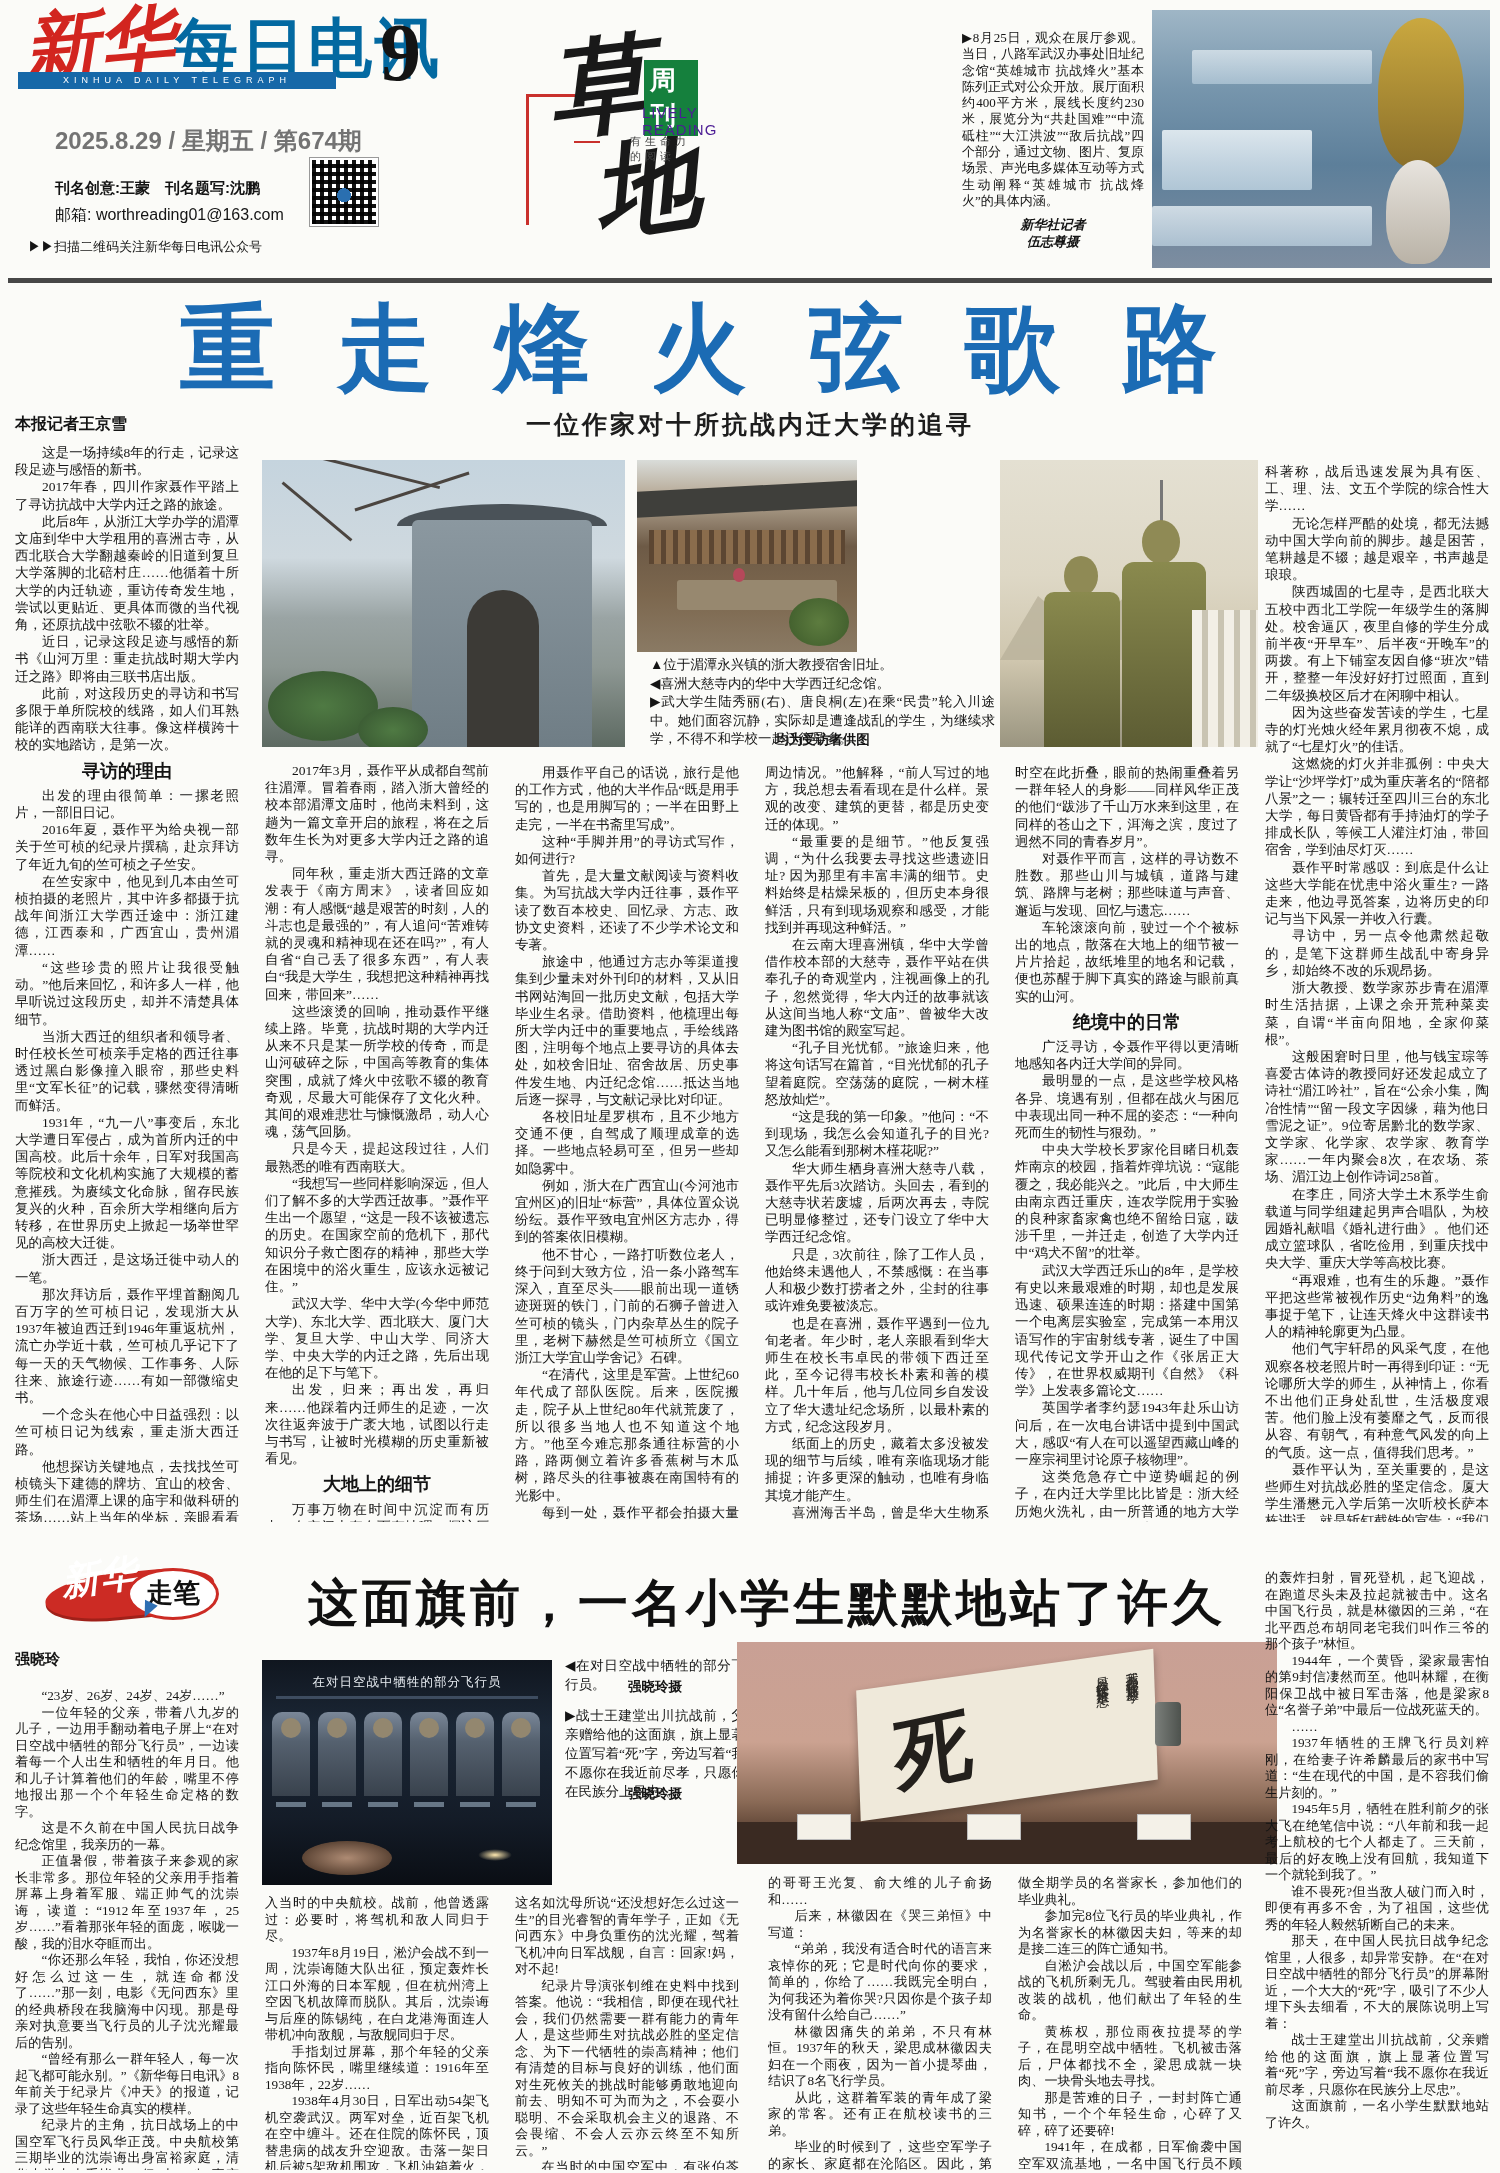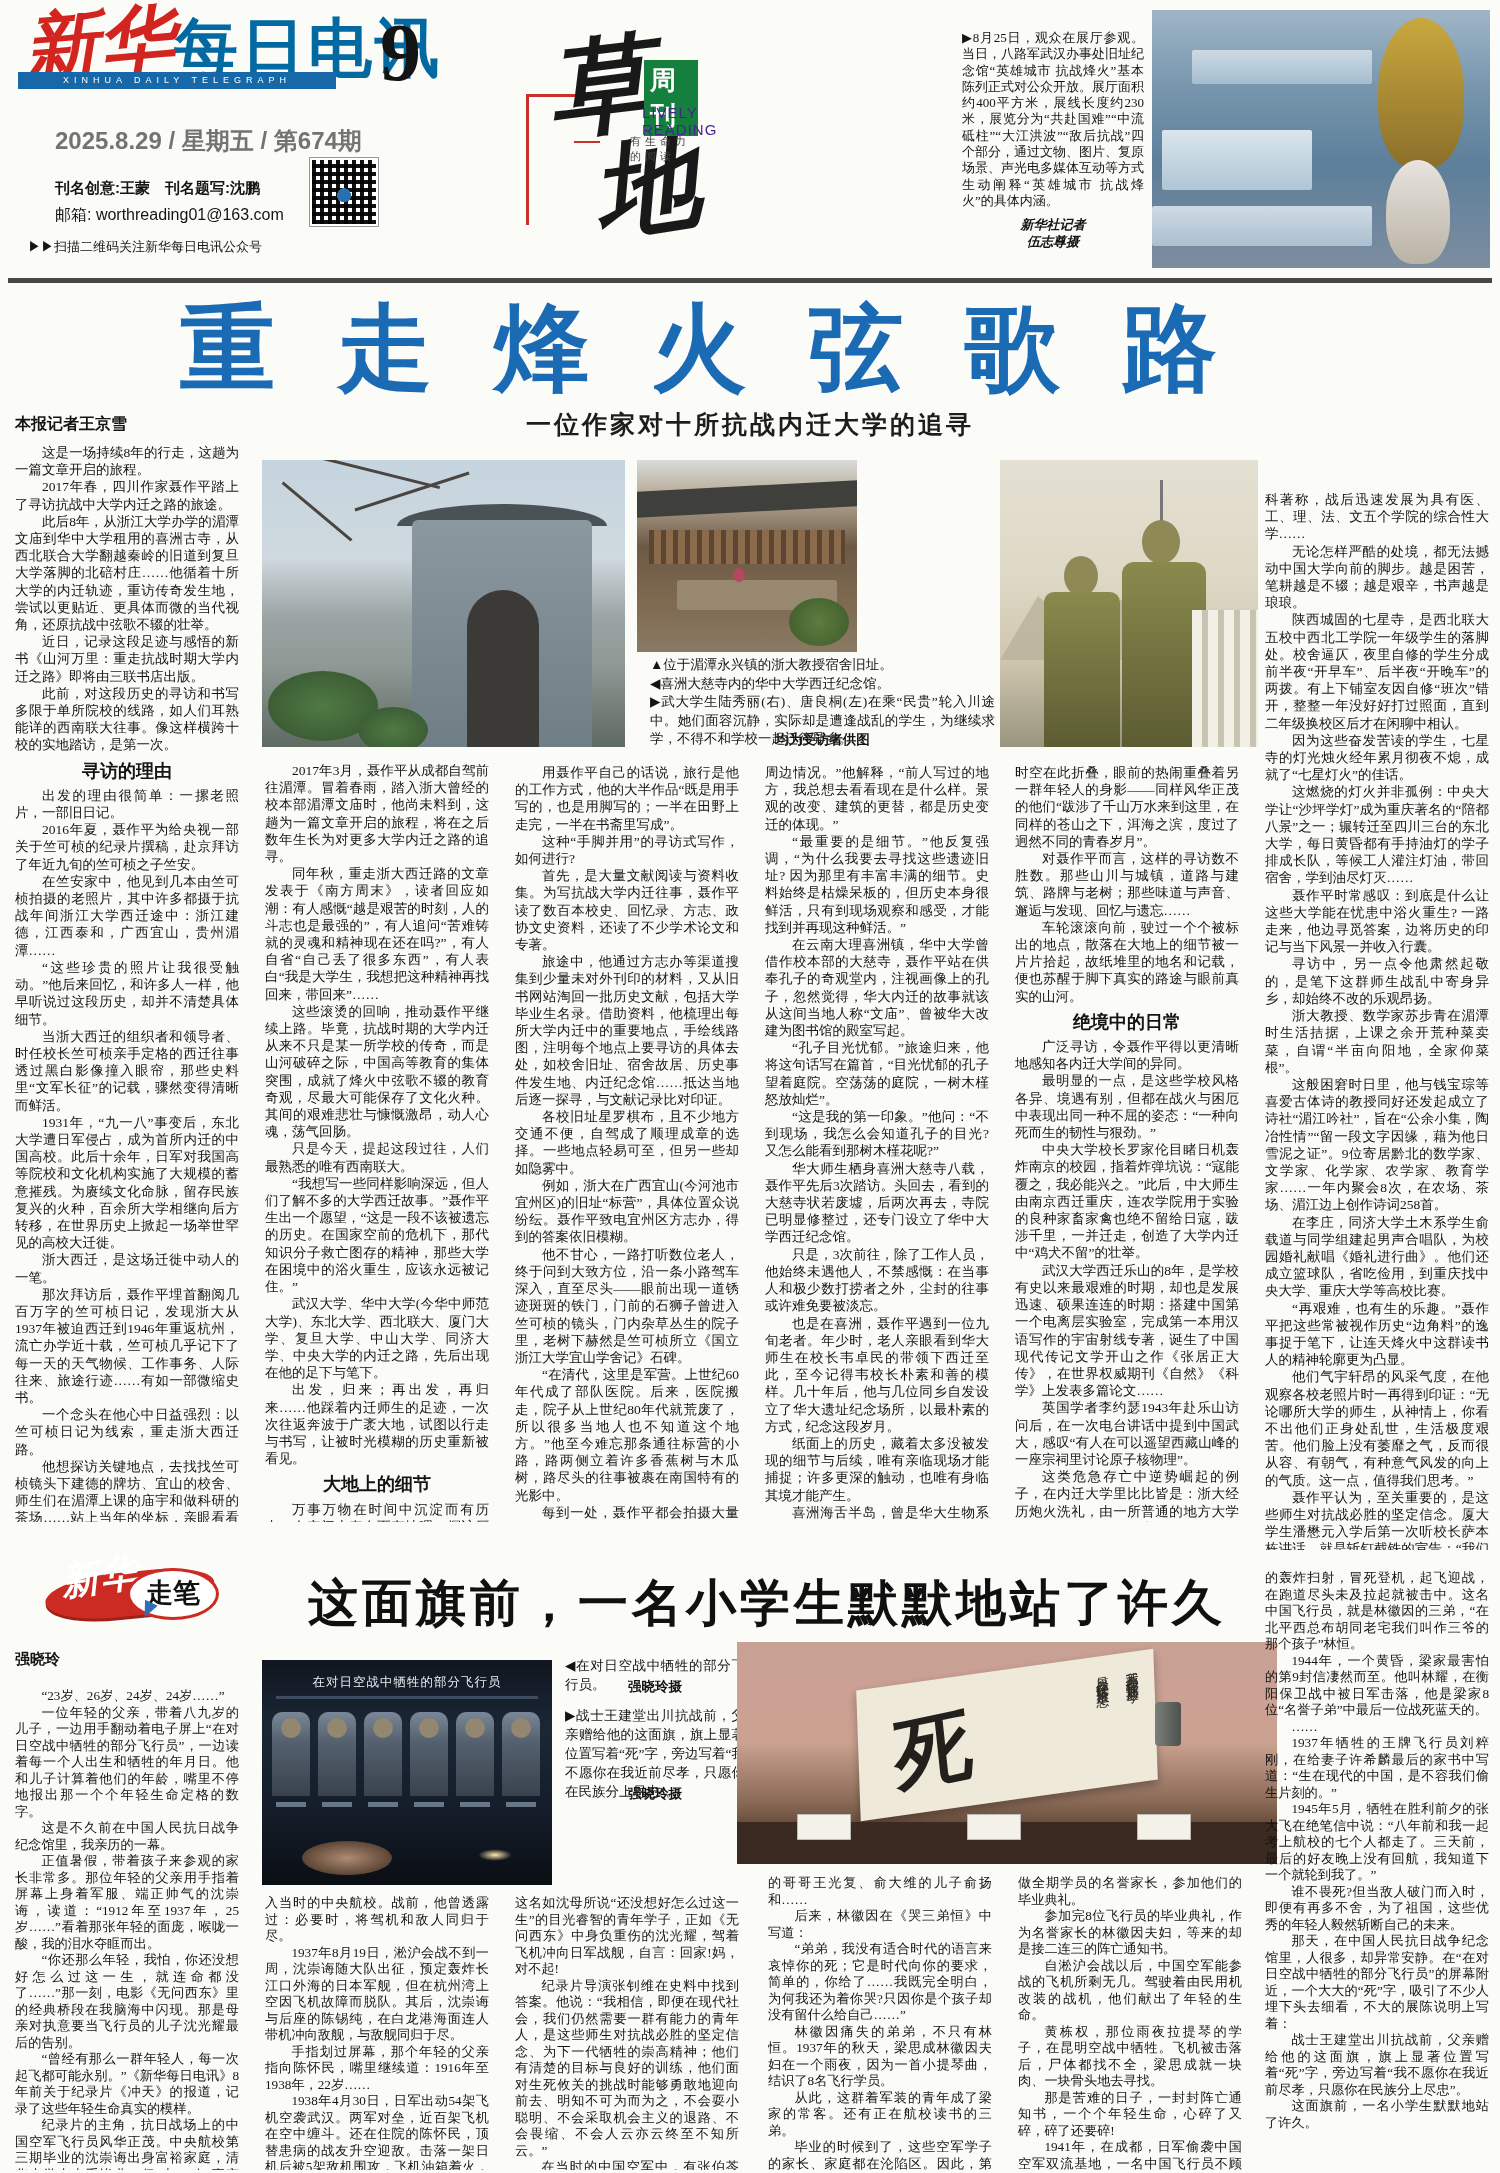--- a/index.html
+++ b/index.html
@@ -59,21 +59,21 @@
      overflow:hidden;}
   .col p.para{margin:0;text-indent:2em;}
   .col p.para.cont{text-indent:0;}
   .sec-head{font-weight:bold;text-align:center;font-size:18px;margin:9px 0 7px;
      font-family:"Liberation Sans",sans-serif;}
   .c1{left:15px;top:444px;height:1078px;}
   .c2{left:265px;top:762px;height:760px;}
   .c3{left:515px;top:764px;height:758px;}
   .c4{left:765px;top:764px;height:758px;}
   .c5{left:1015px;top:764px;height:758px;}
-  .c6{left:1265px;top:463px;height:1059px;margin-top:28px;}
+  .c6{left:1265px;top:463px;height:1059px;}
   
   .photo{position:absolute;overflow:hidden;}
   .photo-a{left:262px;top:460px;width:363px;height:287px;
      background:linear-gradient(180deg,#c5d4de 0%,#cfd9df 34%,#9aa4a4 55%,#8e9894 72%,#75807a 86%,#5d6a62 100%);}
   .pa-gate{position:absolute;left:150px;top:60px;width:180px;height:230px;
      background:linear-gradient(180deg,#8b98a0,#6f7d85);border-radius:6px 6px 0 0;}
   .pa-arch{position:absolute;left:205px;top:130px;width:72px;height:160px;background:#3c3a36;
      border-radius:36px 36px 0 0;}
   .pa-roof{position:absolute;left:135px;top:44px;width:210px;height:22px;background:#4a5258;
      border-radius:50% 50% 0 0/100% 100% 0 0;}
@@ -227,21 +227,21 @@
   </div>
 
   <div class="abs cap-block">
       <div class="cap-line">▲位于湄潭永兴镇的浙大教授宿舍旧址。</div>
       <div class="cap-line">◀喜洲大慈寺内的华中大学西迁纪念馆。</div>
       <div class="cap-line">▶武大学生陆秀丽(右)、唐良桐(左)在乘“民贵”轮入川途中。她们面容沉静，实际却是遭逢战乱的学生，为继续求学，不得不和学校一起迁往异乡。</div>
       <div class="cap-credit">均为受访者供图</div>
     </div>
 
   <div class="col c1">
-      <p class="para">这是一场持续8年的行走，这趟为一篇文章开启的旅程。</p>
+      <p class="para">这是一场持续8年的行走，记录这段足迹与感悟的新书。</p>
       <p class="para">2017年春，四川作家聂作平踏上了寻访抗战中大学内迁之路的旅途。</p>
       <p class="para">此后8年，从浙江大学办学的湄潭文庙到华中大学租用的喜洲古寺，从西北联合大学翻越秦岭的旧道到复旦大学落脚的北碚村庄……他循着十所大学的内迁轨迹，重访传奇发生地，尝试以更贴近、更具体而微的当代视角，还原抗战中弦歌不辍的壮举。</p>
       <p class="para">近日，记录这段足迹与感悟的新书《山河万里：重走抗战时期大学内迁之路》即将由三联书店出版。</p>
       <p class="para">此前，对这段历史的寻访和书写多限于单所院校的线路，如人们耳熟能详的西南联大往事。像这样横跨十校的实地踏访，是第一次。</p>
       <div class="sec-head">寻访的理由</div>
       <p class="para">出发的理由很简单：一摞老照片，一部旧日记。</p>
       <p class="para">2016年夏，聂作平为给央视一部关于竺可桢的纪录片撰稿，赴京拜访了年近九旬的竺可桢之子竺安。</p>
       <p class="para">在竺安家中，他见到几本由竺可桢拍摄的老照片，其中许多都摄于抗战年间浙江大学西迁途中：浙江建德，江西泰和，广西宜山，贵州湄潭……</p>
       <p class="para">“这些珍贵的照片让我很受触动。”他后来回忆，和许多人一样，他早听说过这段历史，却并不清楚具体细节。</p>
       <p class="para">当浙大西迁的组织者和领导者、时任校长竺可桢亲手定格的西迁往事透过黑白影像撞入眼帘，那些史料里“文军长征”的记载，骤然变得清晰而鲜活。</p>

